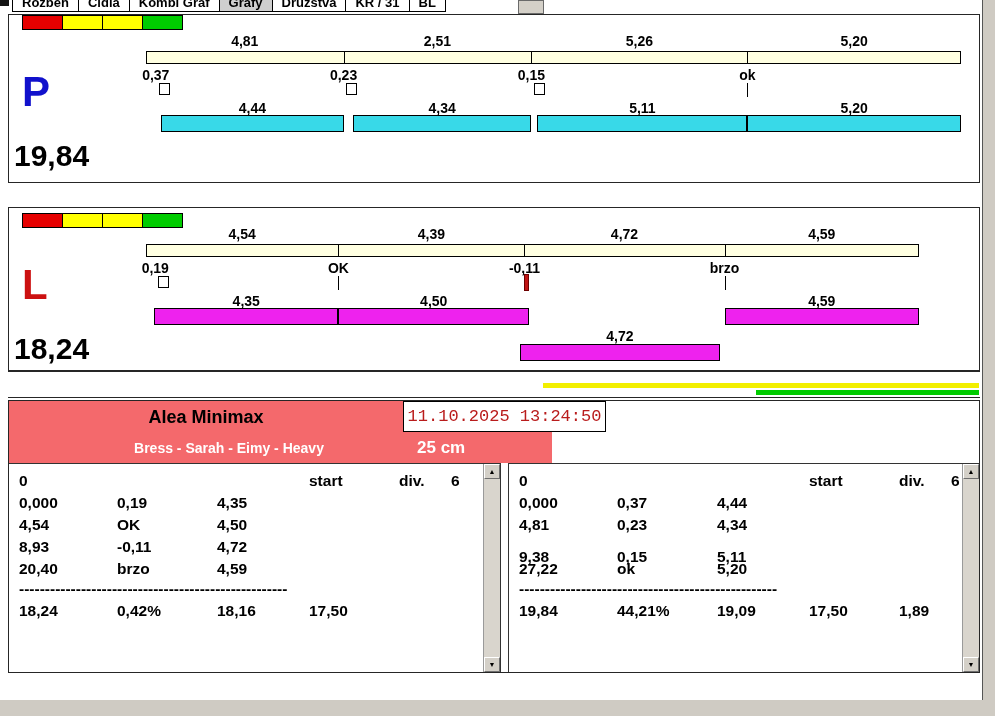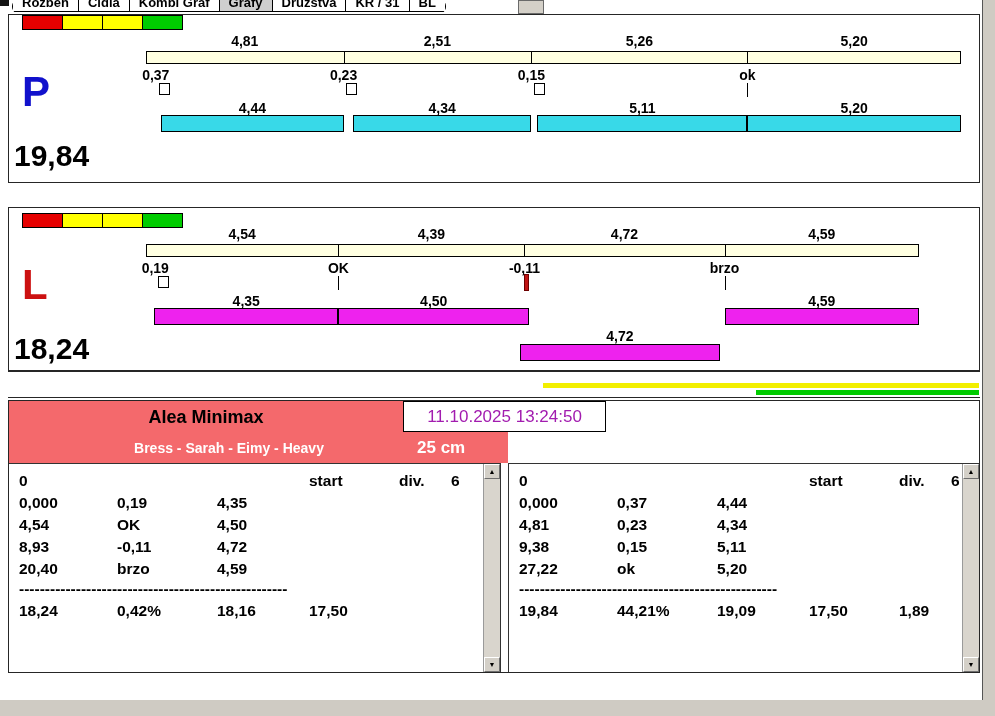--- a/index.html
+++ b/index.html
@@ -6,21 +6,21 @@
   body{
     width:995px;height:716px;position:relative;overflow:hidden;
     background:#cfcbc3;
     font-family:"Liberation Sans", sans-serif;
     -webkit-font-smoothing:antialiased;
   }
   .window{position:absolute;left:0;top:0;width:983px;height:700px;background:#fff;border-right:1px solid #555;box-sizing:border-box;}
   .corner-mark{position:absolute;left:0;top:0;width:9px;height:6px;background:#141414;}
 
   
-  .tabbar{position:absolute;left:12px;top:0;height:13px;overflow:hidden;display:flex;border-radius:6px;}
+  .tabbar{position:absolute;left:12px;top:0;height:13px;overflow:hidden;display:flex;}
   .tab{
     height:24px;margin-top:-12px;margin-left:-1px;
     border:1px solid #000;background:#fff;
     font-weight:bold;font-size:13px;
     padding:0 9px 1px 9px;display:flex;align-items:flex-end;justify-content:center;
     box-sizing:border-box;white-space:nowrap;
   }
   .tab:first-child{margin-left:0;}
   .tab.active{background:#cfcfcf;}
   .win-btn{position:absolute;left:518px;top:0;width:26px;height:14px;background:#d4d0c8;border:1px solid #6a6a6a;box-sizing:border-box;}
@@ -53,32 +53,32 @@
   .run-seg.r1{top:136px;}
 
   
   .progress-strip{position:absolute;left:8px;top:371px;width:972px;height:27px;background:#fff;border-top:1px solid #262626;border-bottom:1px solid #262626;box-sizing:border-box;}
   .pbar{position:absolute;height:5px;}
   .pbar.yellow{left:535px;top:11px;width:436px;}
   .pbar.green{left:748px;top:18px;width:223px;}
 
   
   .scorebox{position:absolute;left:8px;top:400px;width:972px;height:273px;border:1px solid #262626;box-sizing:border-box;background:#fff;}
-  .hdr-left{position:absolute;left:0;top:0;width:499px;height:62px;background:#f4696c;}
+  .hdr-left{position:absolute;left:0;top:0;width:499px;height:62px;background:#f4696c;padding-left:44px;}
   .hdr-right{position:absolute;left:499px;top:0;width:471px;height:62px;background:#5a5ce2;}
   .hdr-title{position:absolute;top:6px;font-size:18px;font-weight:bold;color:#000;text-align:center;white-space:nowrap;}
   .hdr-left .hdr-title{left:0;width:394px;}
   .hdr-right .hdr-title{left:0;width:100%;}
   .hdr-sub{position:absolute;top:39px;font-size:14px;font-weight:bold;color:#fff;text-align:center;white-space:nowrap;}
   .hdr-left .hdr-sub{left:0;width:440px;}
   .hdr-right .hdr-sub{left:98px;width:372px;}
   .cm-label{position:absolute;top:37px;font-size:17px;font-weight:bold;color:#fff;white-space:nowrap;}
   .hdr-left .cm-label{left:408px;text-align:center;}
   .hdr-right .cm-label{left:10px;}
-  .datetime{position:absolute;left:394px;top:0;width:203px;height:31px;background:#fff;border:1px solid #000;box-sizing:border-box;display:flex;align-items:center;justify-content:center;font-size:17px;color:#a21caf;}
+  .datetime{position:absolute;left:394px;top:0;width:203px;height:31px;background:#fff;border:1px solid #000;box-sizing:border-box;display:flex;align-items:center;justify-content:center;font-size:17px;color:#b91c1c;font-family:Liberation Mono, monospace;}
 
   .list{position:absolute;top:62px;height:209px;background:#fff;border-top:1px solid #333;box-sizing:border-box;}
   .list-left{left:0;width:492px;border-right:1px solid #333;}
   .list-right{left:499px;width:471px;border-left:1px solid #333;}
   .lrow{position:absolute;left:0;width:100%;height:22px;}
   .lrow span{position:absolute;font-weight:bold;font-size:15.5px;white-space:pre;color:#000;}
   .c0{left:10px;}.c1{left:108px;}.c2{left:208px;}.c3{left:300px;}.c4{left:390px;}.c5{left:442px;}
 
   .vscroll{position:absolute;right:0;top:0;bottom:0;width:17px;background:#d9d5cd;border-left:1px solid #9a9a9a;box-sizing:border-box;}
   .sbtn{position:absolute;left:0;width:16px;height:15px;background:#d4d0c8;border:1px solid;border-color:#fff #6f6f6f #6f6f6f #fff;box-sizing:border-box;font-size:7px;line-height:13px;text-align:center;color:#000;}
@@ -246,21 +246,21 @@
         <div class="lrow" style="top: 30px;">
           <span class="c0">0,000</span>
           <span class="c1">0,37</span>
           <span class="c2">4,44</span>
         </div>
         <div class="lrow" style="top: 52px;">
           <span class="c0">4,81</span>
           <span class="c1">0,23</span>
           <span class="c2">4,34</span>
         </div>
-        <div class="lrow" style="top: 74px;">
+        <div class="lrow" style="top: 84px;">
           <span class="c0">9,38</span>
           <span class="c1">0,15</span>
           <span class="c2">5,11</span>
         </div>
         <div class="lrow" style="top: 96px;">
           <span class="c0">27,22</span>
           <span class="c1">ok</span>
           <span class="c2">5,20</span>
         </div>
         <div class="lrow" style="top: 116px;">

